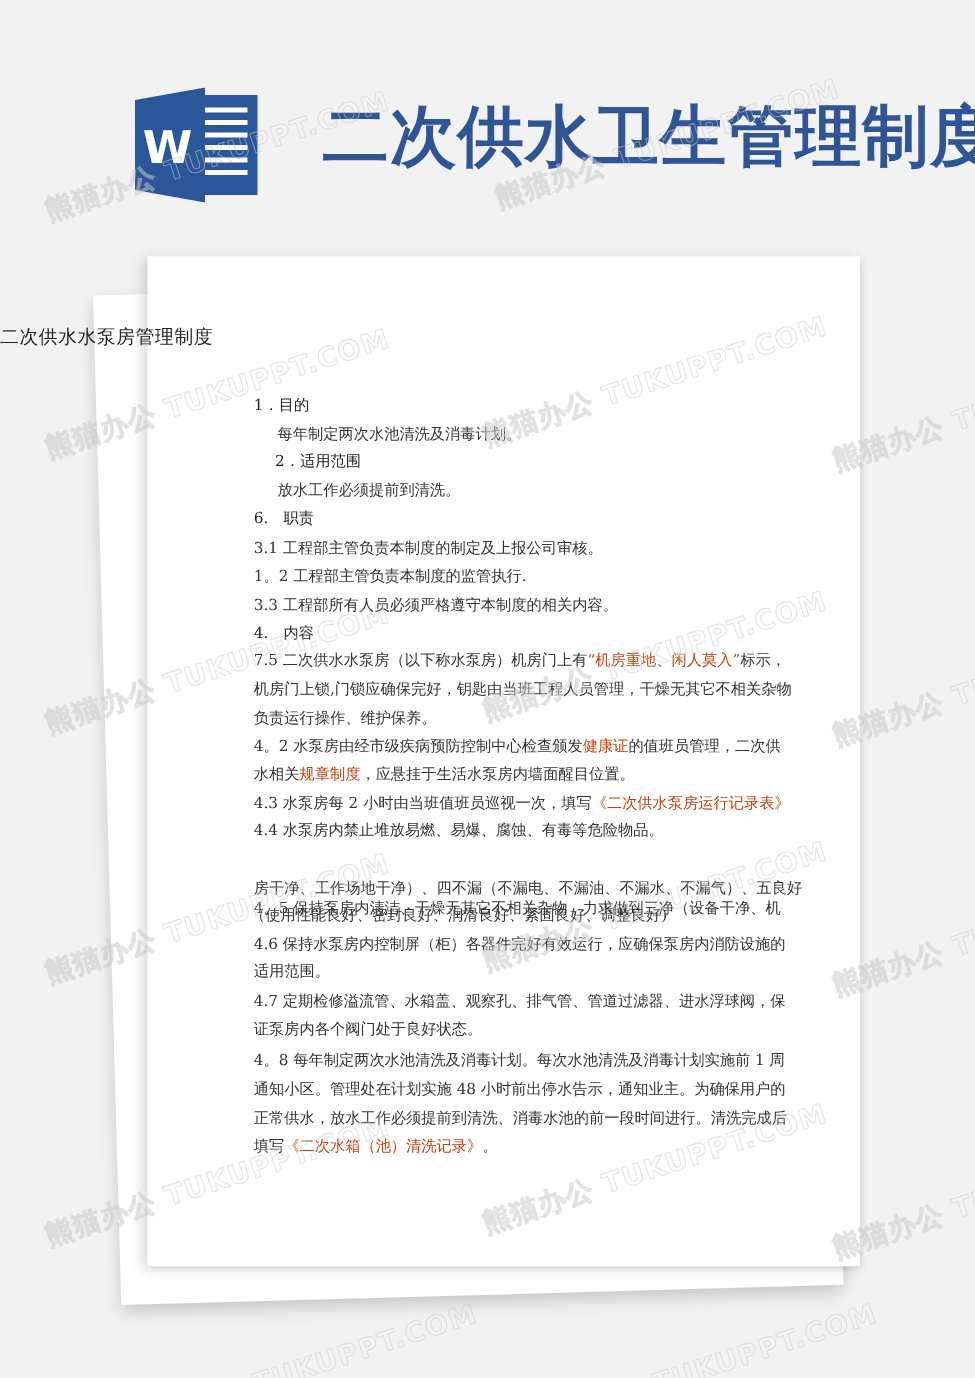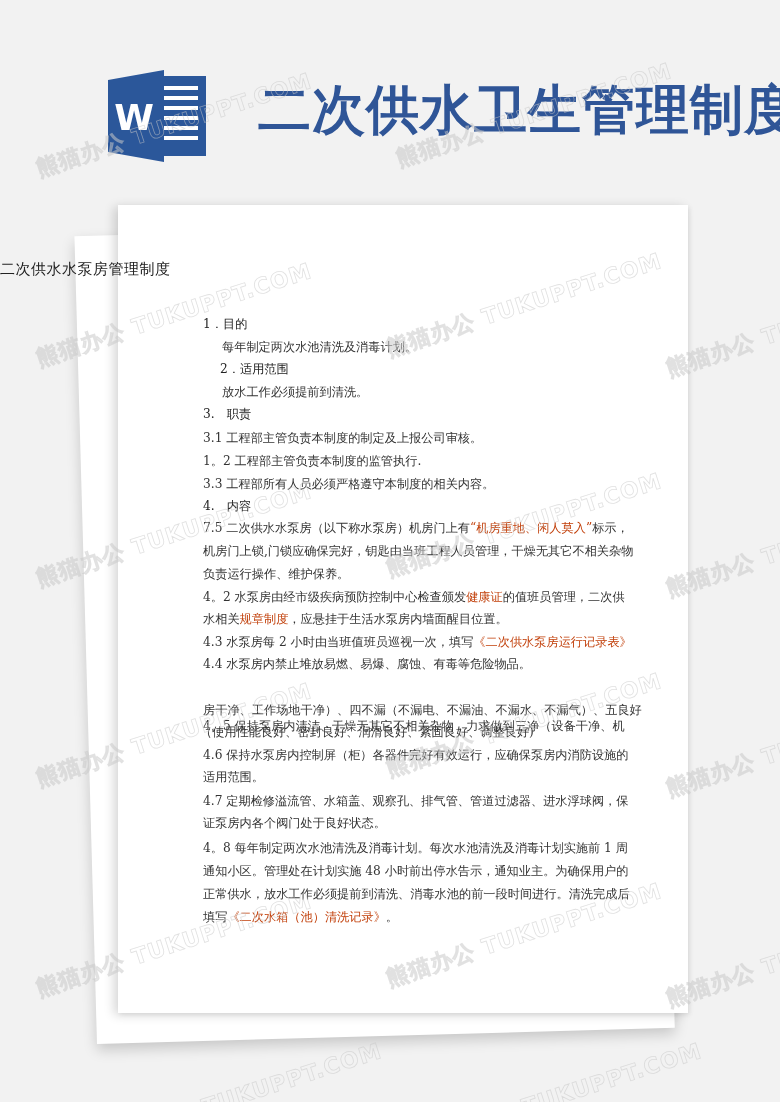--- a/index.html
+++ b/index.html
@@ -61,21 +61,21 @@
 <div class="page-back"></div>
 <div class="page-front"></div>
 
 <div class="doc-title">二次供水水泵房管理制度</div>
 
 <div>
   <div class="line heading" style="left:203px;top:316px">1．目的</div>
   <div class="line" style="left:222px;top:339px">每年制定两次水池清洗及消毒计划。</div>
   <div class="line heading" style="left:220px;top:361px">2．适用范围</div>
   <div class="line" style="left:222px;top:384px">放水工作必须提前到清洗。</div>
-  <div class="line heading" style="left:203px;top:406px">3.　职责</div>
+  <div class="line heading" style="left:203px;top:406px">6.　职责</div>
   <div class="line" style="left:203px;top:430px">3.1 工程部主管负责本制度的制定及上报公司审核。</div>
   <div class="line" style="left:203px;top:453px">1。2 工程部主管负责本制度的监管执行.</div>
   <div class="line" style="left:203px;top:476px">3.3 工程部所有人员必须严格遵守本制度的相关内容。</div>
   <div class="line heading" style="left:203px;top:498px">4.　内容</div>
 
   <div class="line" style="left:203px;top:520px">
     <span>7.5 二次供水水泵房（以下称水泵房）机房门上有</span><span class="red">“机房重地、闲人莫入”</span><span>标示，</span>
   </div>
   <div class="line" style="left:203px;top:543px">机房门上锁,门锁应确保完好，钥匙由当班工程人员管理，干燥无其它不相关杂物</div>
   <div class="line" style="left:203px;top:566px">负责运行操作、维护保养。</div>

